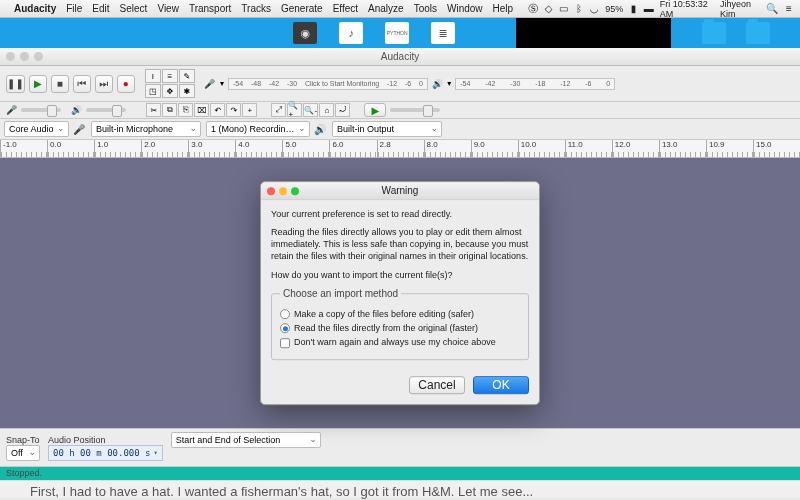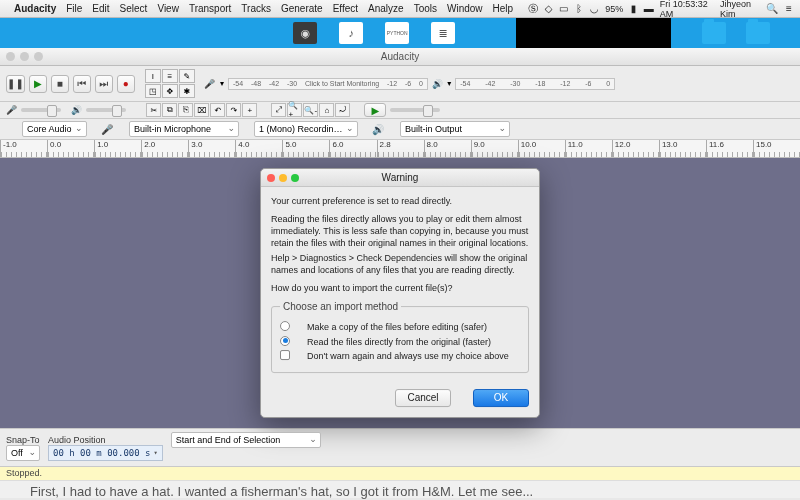--- a/index.html
+++ b/index.html
@@ -38,21 +38,21 @@
 .meter { height: 12px; background: #f4f4f4; border: 1px solid #c3c3c3; display: flex; align-items: center; padding: 0 4px; gap: 3px; font-size: 7px; color: #666; }
 .meter.in { width: 200px; }
 .meter.out { width: 160px; }
 .meter .ticks { flex: 1; display: flex; justify-content: space-between; }
 .slider { width: 40px; height: 4px; background: #ccc; border-radius: 2px; position: relative; }
 .slider::after { content:""; position:absolute; top:-3px; left:65%; width:8px; height:10px; background:#eee; border:1px solid #aaa; border-radius:2px; }
 .mini-btns { display: flex; gap: 1px; }
 .mini-btns .mb { width: 15px; height: 14px; border: 1px solid #bcbcbc; background: #f3f3f3; font-size: 8px; display: flex; align-items: center; justify-content: center; }
 
 
-.device-row { background: #ececec; border-bottom: 1px solid #c9c9c9; padding: 2px 22px; display: flex; align-items: center; gap: 15px; font-size: 9px; }
+.device-row { background: #ececec; border-bottom: 1px solid #c9c9c9; padding: 2px 4px; display: flex; align-items: center; gap: 5px; font-size: 9px; }
 .selectbox { border: 1px solid #bcbcbc; background: #fff; height: 16px; padding: 0 14px 0 4px; display: inline-flex; align-items: center; position: relative; border-radius: 2px; min-width: 60px; }
 .selectbox::after { content:"⌄"; position:absolute; right:3px; font-size:9px; color:#666; top: 1px; }
 .dev-icon { font-size: 10px; color: #444; }
 
 
 .ruler { height: 18px; background: #f5f5f5; border-bottom: 1px solid #bcbcbc; position: relative; display: flex; font-size: 8px; color: #333; }
 .ruler .tick { flex: 1; border-left: 1px solid #aaa; padding-left: 2px; position: relative; }
 .ruler .tick::after { content:""; position:absolute; bottom:0; left:0; right:0; height:5px; background: repeating-linear-gradient(90deg,#aaa 0,#aaa 1px,transparent 1px, transparent 5px); }
 
 
@@ -61,36 +61,36 @@
 
 .dialog { position: absolute; left: 50%; top: 50%; transform: translate(-50%, -50%); width: 280px; background: #ececec; border: 1px solid #9a9a9a; border-radius: 5px; box-shadow: 0 8px 30px rgba(0,0,0,0.4); font-size: 9px; color: #222; }
 .dialog .d-title { height: 18px; background: linear-gradient(#f3f3f3,#dedede); border-bottom: 1px solid #c4c4c4; display: flex; align-items: center; justify-content: center; font-size: 10px; position: relative; border-radius: 5px 5px 0 0; }
 .dialog .d-title .traffic { position: absolute; left: 6px; display: flex; gap: 4px; }
 .dialog .d-title .traffic span:nth-child(1){ background:#ff5f57;} .dialog .d-title .traffic span:nth-child(2){ background:#febc2e;} .dialog .d-title .traffic span:nth-child(3){ background:#28c840;}
 .dialog .d-title .traffic span { width:8px; height:8px; border-radius:50%; }
 .dialog .d-body { padding: 8px 10px; line-height: 1.35; }
 .dialog .d-body p { margin-bottom: 6px; }
 .dialog fieldset { border: 1px solid #c0c0c0; border-radius: 3px; padding: 6px 8px 8px; margin-top: 4px; }
 .dialog legend { font-size: 10px; padding: 0 3px; color: #444; }
-.dialog .radio-row { display: flex; gap: 17px; margin: 2px 0; }
+.dialog .radio-row { display: flex; align-items: center; gap: 4px; margin: 2px 0; }
 .dialog .radio { width: 10px; height: 10px; border: 1px solid #888; border-radius: 50%; background: #fff; display: inline-flex; align-items: center; justify-content: center; }
 .dialog .radio.sel::after { content:""; width:5px; height:5px; background:#1a7de0; border-radius:50%; }
 .dialog .check { width: 10px; height: 10px; border: 1px solid #888; background: #fff; border-radius: 2px; }
 .dialog .d-buttons { display: flex; justify-content: flex-end; gap: 8px; padding: 8px 10px 10px; }
-.dbtn { min-width: 56px; height: 18px; border: 1px solid #b0b0b0; border-radius: 3px; background: linear-gradient(#fdfdfd,#e7e7e7); font-size: 10px; display: inline-flex; align-items: center; justify-content: center; cursor: pointer; margin-left: 14px; }
+.dbtn { min-width: 56px; height: 18px; border: 1px solid #b0b0b0; border-radius: 3px; background: linear-gradient(#fdfdfd,#e7e7e7); font-size: 12px; display: inline-flex; align-items: center; justify-content: center; cursor: pointer; }
 .dbtn.primary { background: linear-gradient(#4fa8f6,#1978e5); color: #fff; border-color: #0f5fc0; }
 
 
 .sel-bar { background: #ececec; border-top: 1px solid #c9c9c9; padding: 3px 6px; display: flex; align-items: center; gap: 8px; font-size: 9px; }
 .timebox { background: #e6effa; border: 1px solid #b6c3d4; padding: 2px 4px; font-family: monospace; font-size: 9px; color: #1b3b6b; display: inline-flex; align-items: center; position: relative; }
 .timebox::after { content:"▾"; margin-left:3px; font-size:7px; color:#555; }
 .sel-label { color: #333; }
 
 
-.status-bar { height: 14px; background: #fef9c3; border-top: 1px solid #c9c9c9; font-size: 9px; color: #444; padding: 1px 6px; }
+.status-bar { height: 14px; background: #14b8a6; border-top: 1px solid #c9c9c9; font-size: 9px; color: #444; padding: 1px 6px; }
 
 
 .scratch { height: 18px; background: #f0f0f0; border-top: 1px solid #ddd; font-size: 13px; color: #555; padding: 3px 30px; }
 </style>
 </head>
 <body>
 
 <div class="menubar">
   <span class="apple"></span>
   <span class="app-name">Audacity</span>
@@ -246,38 +246,37 @@
   <div class="tick"><span>4.0</span></div>
   <div class="tick"><span>5.0</span></div>
   <div class="tick"><span>6.0</span></div>
   <div class="tick"><span>2.8</span></div>
   <div class="tick"><span>8.0</span></div>
   <div class="tick"><span>9.0</span></div>
   <div class="tick"><span>10.0</span></div>
   <div class="tick"><span>11.0</span></div>
   <div class="tick"><span>12.0</span></div>
   <div class="tick"><span>13.0</span></div>
-  <div class="tick"><span>11.6</span></div>
+  <div class="tick"><span>10.9</span></div>
   <div class="tick"><span>15.0</span></div>
 </div>
 
 <div class="track-area">
   <div class="dialog">
     <div class="d-title">
       <div class="traffic">
         <span></span>
         <span></span>
         <span></span>
       </div>
       <span>Warning</span>
     </div>
     <div class="d-body">
       <p>Your current preference is set to read directly.</p>
       <p>Reading the files directly allows you to play or edit them almost immediately. This is less safe than copying in, because you must retain the files with their original names in their original locations.</p>
-      <p style="margin-top:-4px">Help &gt; Diagnostics &gt; Check Dependencies will show the original names and locations of any files that you are reading directly.</p>
       <p>How do you want to import the current file(s)?</p>
       <fieldset>
         <legend>Choose an import method</legend>
         <div class="radio-row">
           <span class="radio"></span>
           <span>Make a copy of the files before editing (safer)</span>
         </div>
         <div class="radio-row">
           <span class="radio sel"></span>
           <span>Read the files directly from the original (faster)</span>

